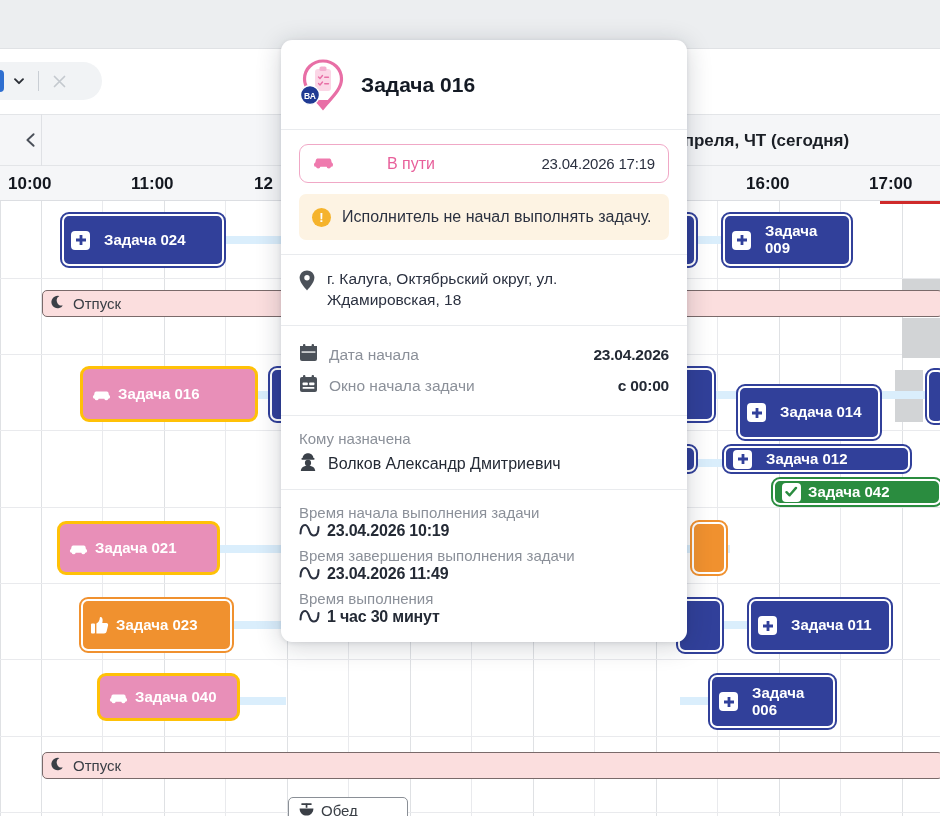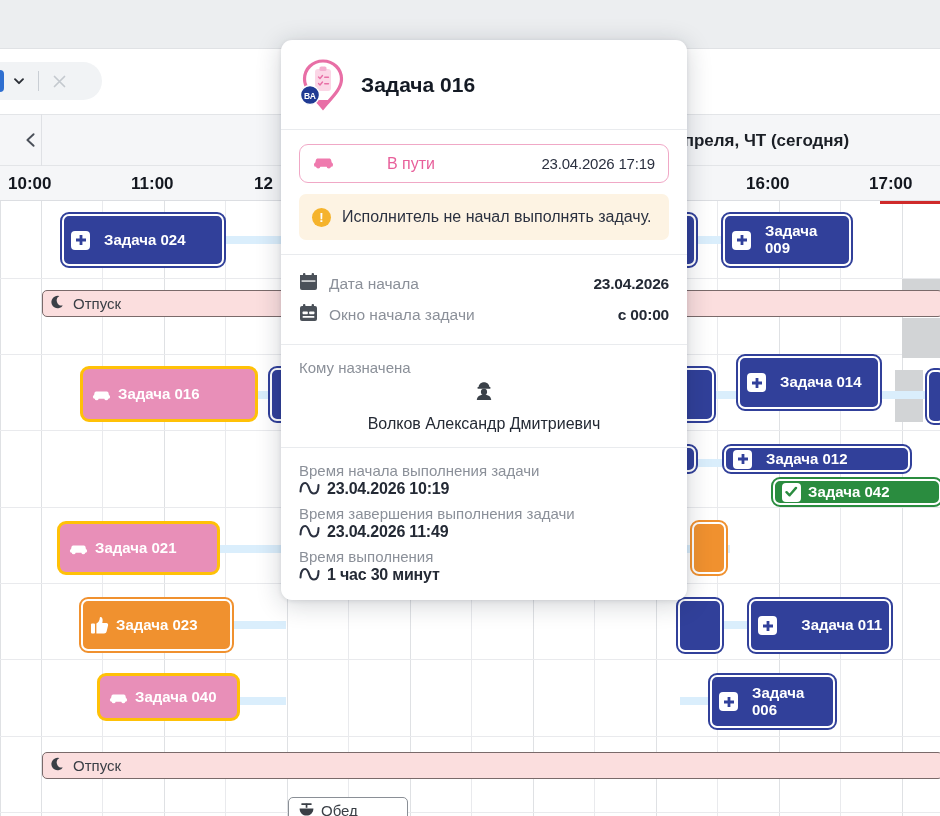--- a/index.html
+++ b/index.html
@@ -187,21 +187,21 @@
 
   .addr-row { display: flex; align-items: flex-start; gap: 12px; }
   .addr-text { color: #2b3140; font-size: 15.5px; line-height: 1.35; }
 
   .kv { display: flex; align-items: center; justify-content: space-between; padding: 4px 0; }
   .kv-left { display: flex; align-items: center; gap: 11px; }
   .kv-label { color: #8b9099; font-size: 15.5px; }
   .kv-val { color: #242a35; font-size: 15.5px; font-weight: bold; letter-spacing: -.2px; }
 
   .assign-label { color: #8b9099; font-size: 15px; margin-bottom: 5px; }
-  .assign-row { display: flex; align-items: center; gap: 11px; flex-direction: column; }
+  .assign-row { display: flex; align-items: center; gap: 11px; }
   .assign-name { color: #242a35; font-size: 16px; }
 
   .tm-label { color: #8b9099; font-size: 15px; margin-bottom: 1px; }
   .tm-row { display: flex; align-items: center; gap: 7px; margin-bottom: 7px; }
   .tm-val { color: #242a35; font-size: 16px; font-weight: bold; letter-spacing: -.2px; }
   .tm-ico { flex: 0 0 auto; width: 21px; height: 16px; }
 </style>
 </head>
 <body>
 
@@ -348,21 +348,21 @@
         <span class="ctext">Задача 040</span>
       </div>
       <div class="card blue wrap" style="left: 721px; top: 11px; width: 132px; height: 56px;">
         <span class="sq">
       <svg width="12" height="12" viewBox="0 0 12 12">
             <path d="M4.6 1 H7.4 V4.6 H11 V7.4 H7.4 V11 H4.6 V7.4 H1 V4.6 H4.6 Z" fill="#31409a"></path>
           </svg>
         </span>
         <span class="ctext">Задача 009</span>
       </div>
-      <div class="card blue" style="left: 736px; top: 153px; width: 146px; height: 57px;">
+      <div class="card blue" style="left: 736px; top: 183px; width: 146px; height: 57px;">
         <span class="sq">
       <svg width="12" height="12" viewBox="0 0 12 12">
             <path d="M4.6 1 H7.4 V4.6 H11 V7.4 H7.4 V11 H4.6 V7.4 H1 V4.6 H4.6 Z" fill="#31409a"></path>
           </svg>
         </span>
         <span class="ctext">Задача 014</span>
       </div>
       <div class="card blue" style="left: 722px; top: 243px; width: 190px; height: 30px;">
         <span class="sq">
       <svg width="12" height="12" viewBox="0 0 12 12">
@@ -372,21 +372,21 @@
         <span class="ctext">Задача 012</span>
       </div>
       <div class="card green" style="left: 771px; top: 276px; width: 172px; height: 30px;">
         <span class="sq">
       <svg width="13" height="12" viewBox="0 0 13 12">
             <path d="M1.5 6.2 L4.6 9.3 L11 1.9" fill="none" stroke="#2a8c3f" stroke-width="2.4" stroke-linecap="round" stroke-linejoin="round"></path>
           </svg>
         </span>
         <span class="ctext">Задача 042</span>
       </div>
-      <div class="card blue" style="left: 747px; top: 396px; width: 146px; height: 57px; justify-content: space-between;">
+      <div class="card blue" style="left: 747px; top: 396px; width: 146px; height: 57px;">
         <span class="sq">
       <svg width="12" height="12" viewBox="0 0 12 12">
             <path d="M4.6 1 H7.4 V4.6 H11 V7.4 H7.4 V11 H4.6 V7.4 H1 V4.6 H4.6 Z" fill="#31409a"></path>
           </svg>
         </span>
         <span class="ctext">Задача 011</span>
       </div>
       <div class="card blue wrap" style="left: 708px; top: 472px; width: 129px; height: 57px;">
         <span class="sq">
       <svg width="12" height="12" viewBox="0 0 12 12">
@@ -457,20 +457,31 @@
         </div>
         <span class="status-date">23.04.2026 17:19</span>
       </div>
 
       <div class="warn-box">
         <span class="warn-ico">!</span>
         <span class="warn-text">Исполнитель не начал выполнять задачу.</span>
       </div>
     </div>
 
+    <div class="pop-sec">
+      <div class="addr-row">
+        <span style="flex:0 0 auto;margin-top:1px;">
+          <svg width="16" height="21" viewBox="0 0 16 21">
+              <path d="M8 0.6 C3.8 .6 .6 3.8 .6 7.8 C.6 13 8 20.4 8 20.4 C8 20.4 15.4 13 15.4 7.8 C15.4 3.8 12.2 .6 8 .6 Z" fill="#4b5159"></path>
+              <circle cx="8" cy="7.7" r="2.7" fill="#ffffff"></circle>
+            </svg>
+        </span>
+        <span class="addr-text">г. Калуга, Октябрьский округ, ул. Ждамировская, 18</span>
+      </div>
+    </div>
 
     <div class="pop-sec tight">
       <div class="kv">
         <span class="kv-left">
           <span>
             <svg width="19" height="19" viewBox="0 0 19 19">
                 <rect x="1" y="3" width="17" height="15" rx="2" fill="#4b5159"></rect>
                 <rect x="1" y="3" width="17" height="4.2" fill="#4b5159"></rect>
                 <rect x="4" y="1" width="2.4" height="3.6" rx="1" fill="#4b5159"></rect>
                 <rect x="12.6" y="1" width="2.4" height="3.6" rx="1" fill="#4b5159"></rect>

